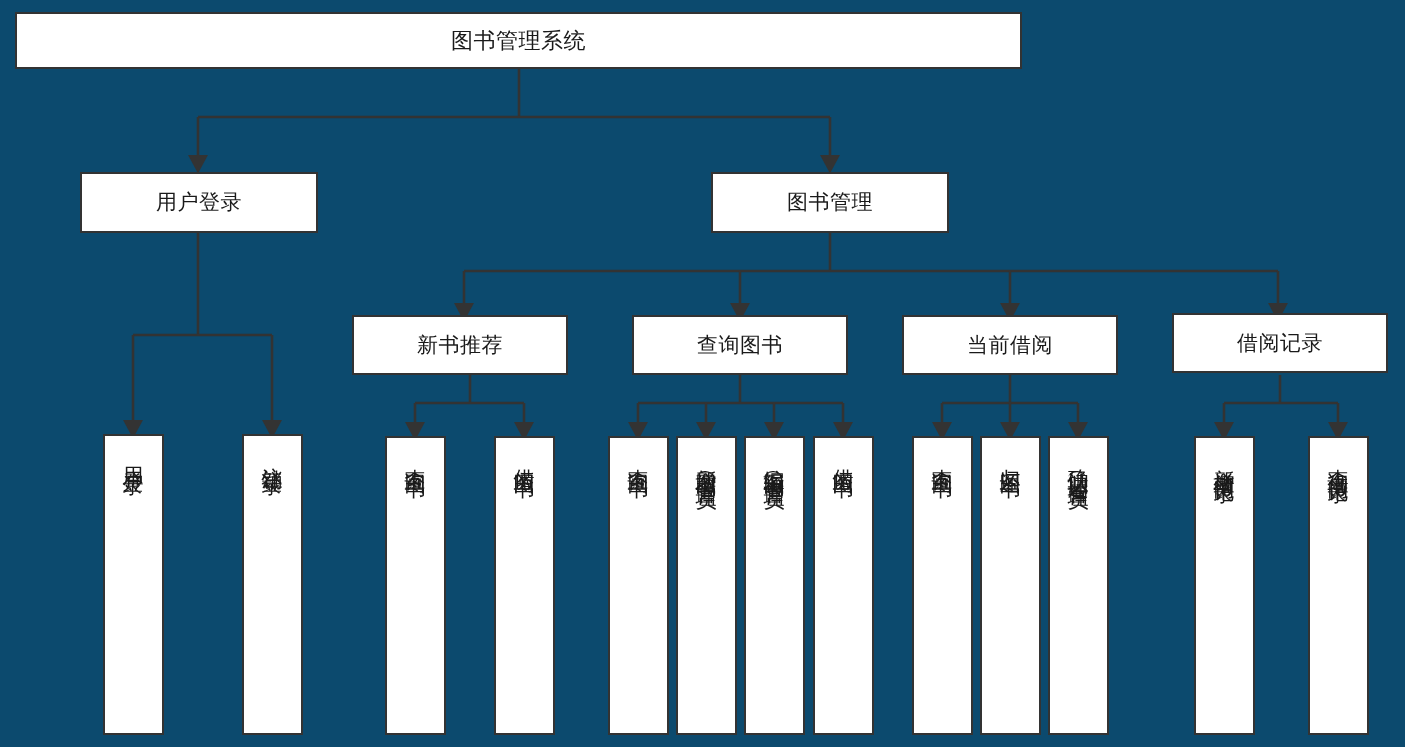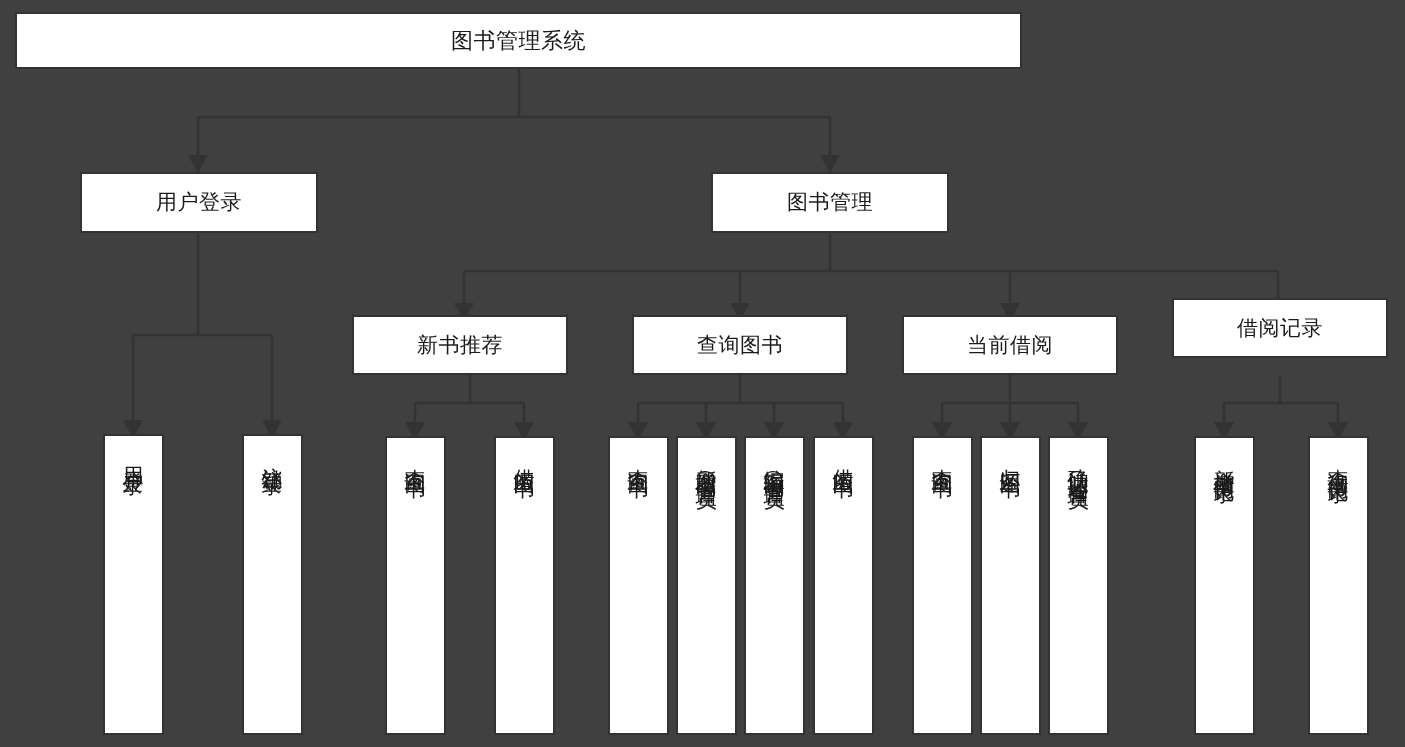--- a/index.html
+++ b/index.html
@@ -8,21 +8,21 @@
     padding: 0;
     background: #ffffff;
   }
   body {
     font-family: "Liberation Sans", "DejaVu Sans", sans-serif;
   }
   #canvas {
     position: relative;
     width: 1405px;
     height: 747px;
-    background: #404040;
+    background: #0c4a6e;
     overflow: hidden;
   }
   #edges {
     position: absolute;
     left: 0;
     top: 0;
     width: 1405px;
     height: 747px;
     pointer-events: none;
   }
@@ -140,21 +140,21 @@
 
   <div class="node horiz" style="left:352px; top:315px; width:216px; height:60px;">
     <span class="lbl">新书推荐</span>
   </div>
   <div class="node horiz" style="left:632px; top:315px; width:216px; height:60px;">
     <span class="lbl">查询图书</span>
   </div>
   <div class="node horiz" style="left:902px; top:315px; width:216px; height:60px;">
     <span class="lbl">当前借阅</span>
   </div>
-  <div class="node horiz" style="left:1172px; top:298px; width:216px; height:60px;align-items:center;">
+  <div class="node horiz" style="left:1172px; top:313px; width:216px; height:60px;align-items:center;">
     <span class="lbl">借阅记录</span>
   </div>
 
   <div class="node vert" style="left:103px; top:434px; width:61px; height:301px;">
     <span class="lbl">用户登录</span>
   </div>
   <div class="node vert" style="left:242px; top:434px; width:61px; height:301px;">
     <span class="lbl">注销登录</span>
   </div>
 

